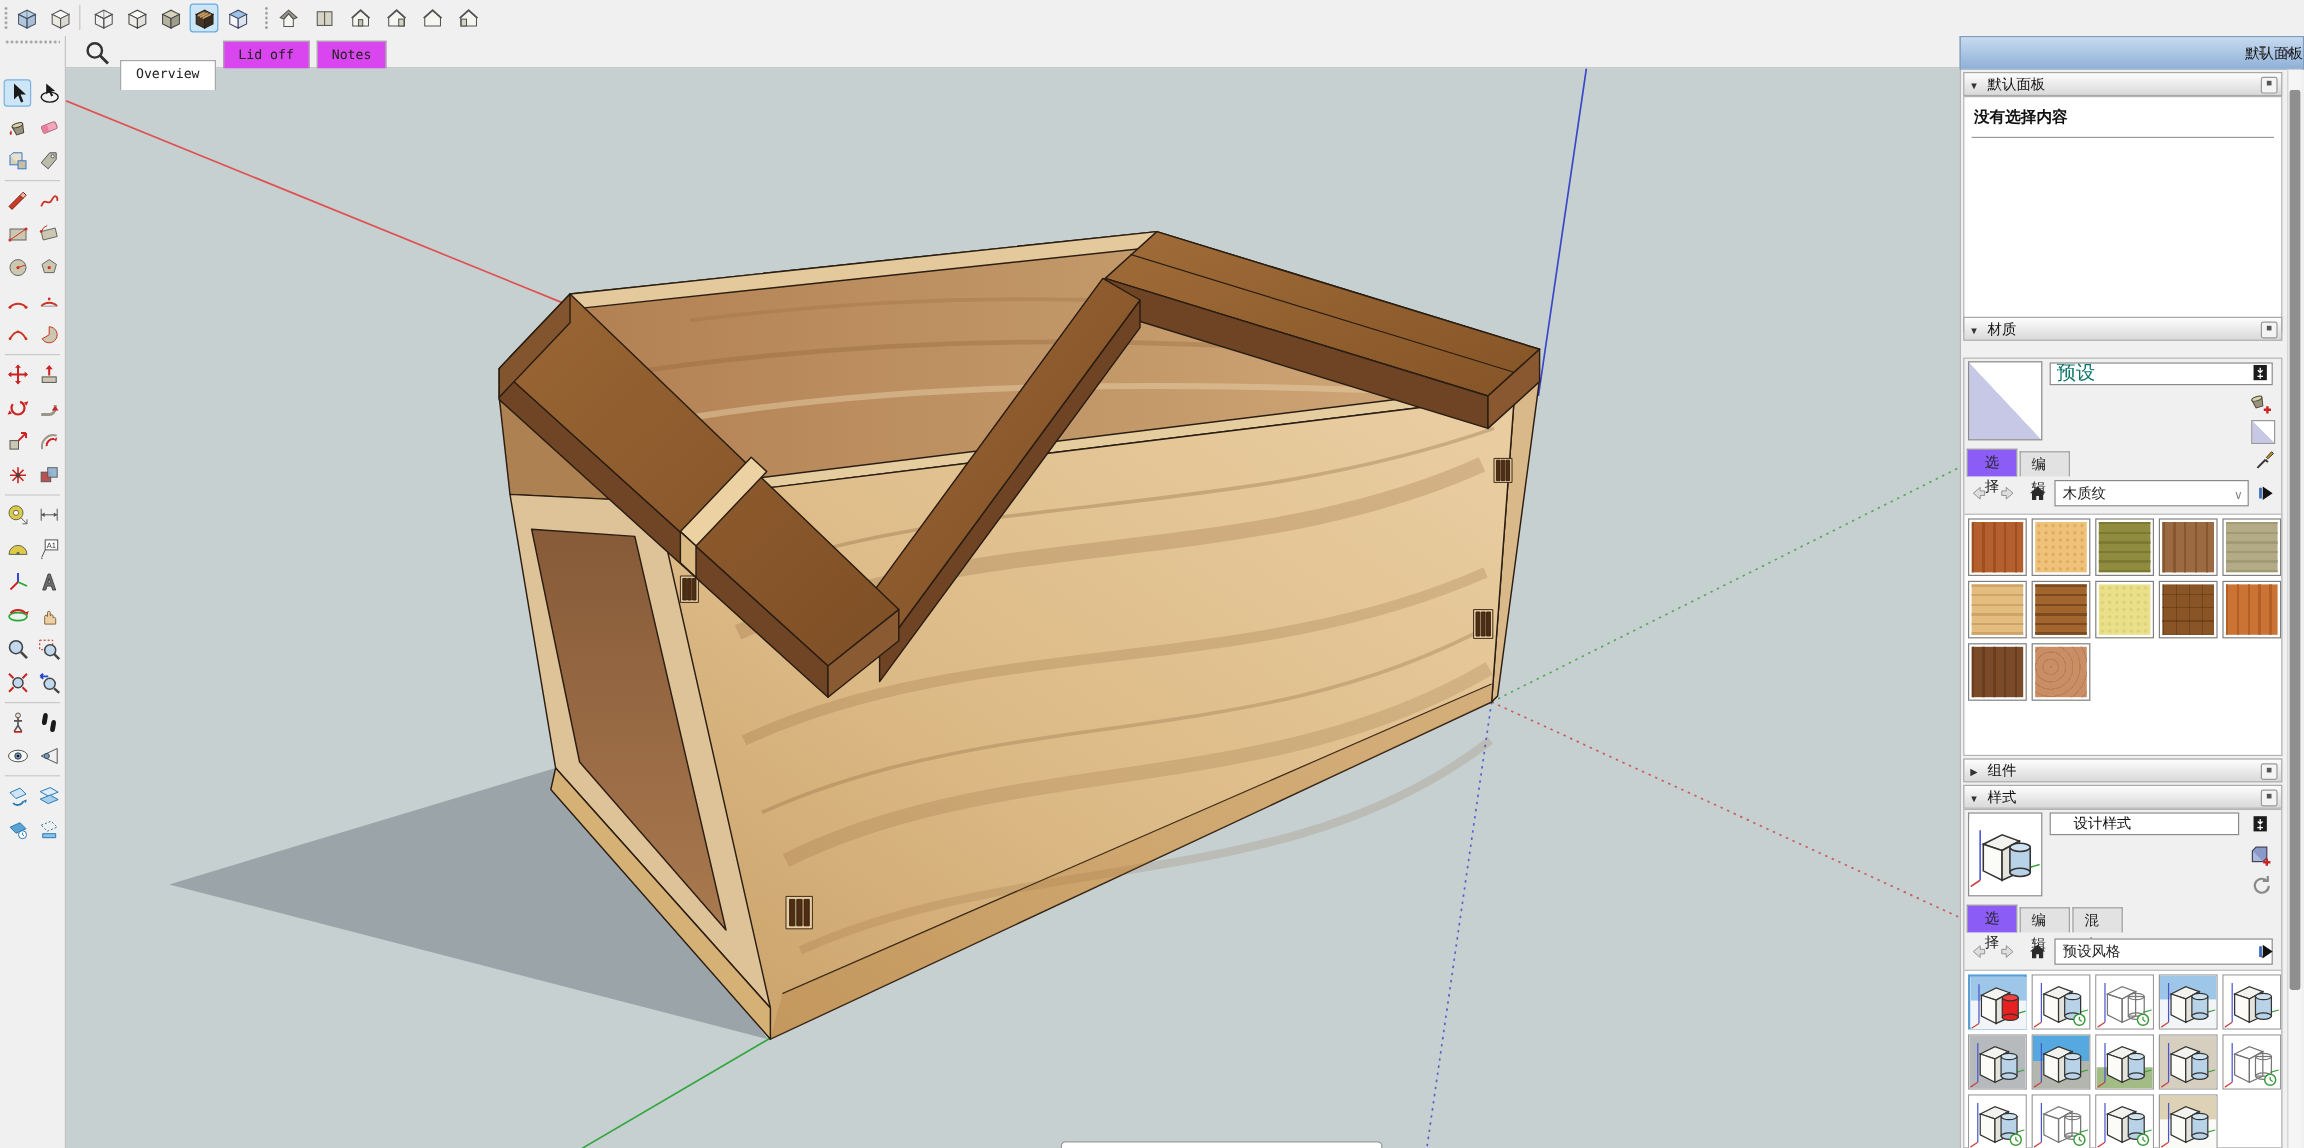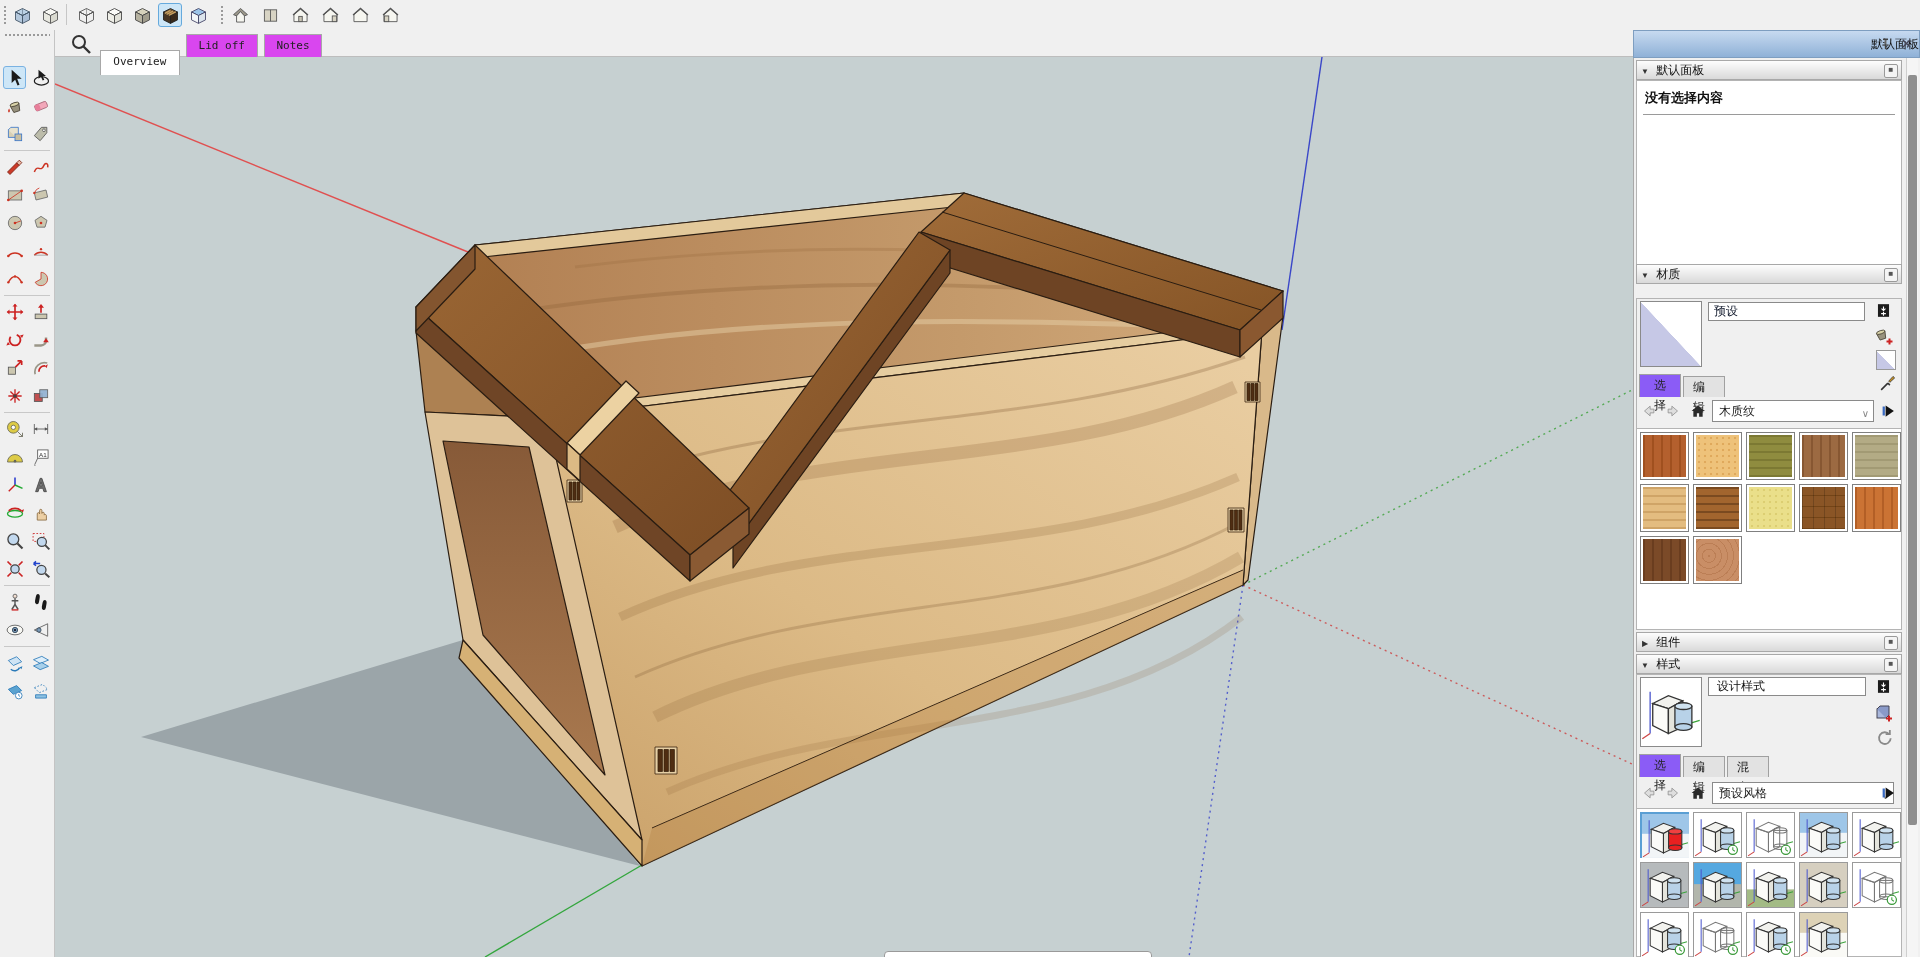--- a/index.html
+++ b/index.html
@@ -619,21 +619,21 @@
     <div class="divider" style="left:6px;top:33px;width:252px;"></div>
   </div>
 
   <div class="sechead" style="top:264px;">
     <span class="tri">▼</span>
     <span>材质</span>
     <span class="secx">■</span>
   </div>
   <div class="abs" style="left:1636px;top:298px;width:266px;height:332px;background:#f0f0f0;border:1px solid #b4b4b4;box-sizing:border-box;"></div>
   <div class="sunken lavtri" style="left:1640px;top:301px;width:62px;height:66px;"></div>
-  <div class="sunken" style="left:1708px;top:302px;width:157px;height:19px;font-size:12px;color:#0f172a;line-height:17px;padding-left:5px;">
+  <div class="sunken" style="left:1708px;top:302px;width:186px;height:19px;font-size:16px;color:#0f766e;line-height:17px;padding-left:5px;">
     <span>预设</span>
   </div>
   <div class="abs" style="left:1874px;top:301px;" id="panebtn1">
       <svg viewBox="0 0 24 24" width="19" height="19">
         <rect x="5" y="4" width="14" height="16" fill="#1c1c1c"></rect>
         <path d="M12 7 v5 M9.5 9.5 L12 12 l2.5-2.5" stroke="#fff" stroke-width="1.4" fill="none"></path>
         <path d="M9 16 h6 M12 13.5 v5" stroke="#fff" stroke-width="1.4"></path>
       </svg>
     </div>
   <div class="abs" style="left:1872px;top:324px;" id="creatematbtn">
@@ -739,21 +739,21 @@
         <line x1="7" y1="38" x2="1" y2="42" stroke="#cc4444" stroke-width="1"></line>
         <line x1="38" y1="30" x2="45" y2="28" stroke="#3aa33a" stroke-width="1"></line>
         <polygon points="9,15 21,9 32,13 21,19" fill="#f2f2ee" stroke="#333"></polygon>
         <polygon points="9,15 21,19 21,38 9,32" fill="#fbfbf8" stroke="#333"></polygon>
         <polygon points="21,19 32,13 32,33 21,38" fill="#e4e4dc" stroke="#333"></polygon>
         <rect x="26" y="17" width="13" height="16" fill="#b8d2e8" stroke="#333"></rect>
         <ellipse cx="32.5" cy="17" rx="6.5" ry="2.6" fill="#cfe2f0" stroke="#333"></ellipse>
         <ellipse cx="32.5" cy="33" rx="6.5" ry="2.6" fill="#b8d2e8" stroke="#333"></ellipse>
       </svg>
     </div>
-  <div class="sunken" style="left:1708px;top:677px;width:158px;height:19px;font-size:12px;color:#111;line-height:17px;padding-left:8px;">
+  <div class="sunken" style="left:1708px;top:677px;width:158px;height:19px;font-size:12px;color:#111;line-height:17px;padding-left:19px;">
     <span>设计样式</span>
   </div>
   <div class="abs" style="left:1874px;top:677px;" id="panebtn2">
       <svg viewBox="0 0 24 24" width="19" height="19">
         <rect x="5" y="4" width="14" height="16" fill="#1c1c1c"></rect>
         <path d="M12 7 v5 M9.5 9.5 L12 12 l2.5-2.5" stroke="#fff" stroke-width="1.4" fill="none"></path>
         <path d="M9 16 h6 M12 13.5 v5" stroke="#fff" stroke-width="1.4"></path>
       </svg>
     </div>
   <div class="abs" style="left:1872px;top:701px;" id="createstylebtn">

